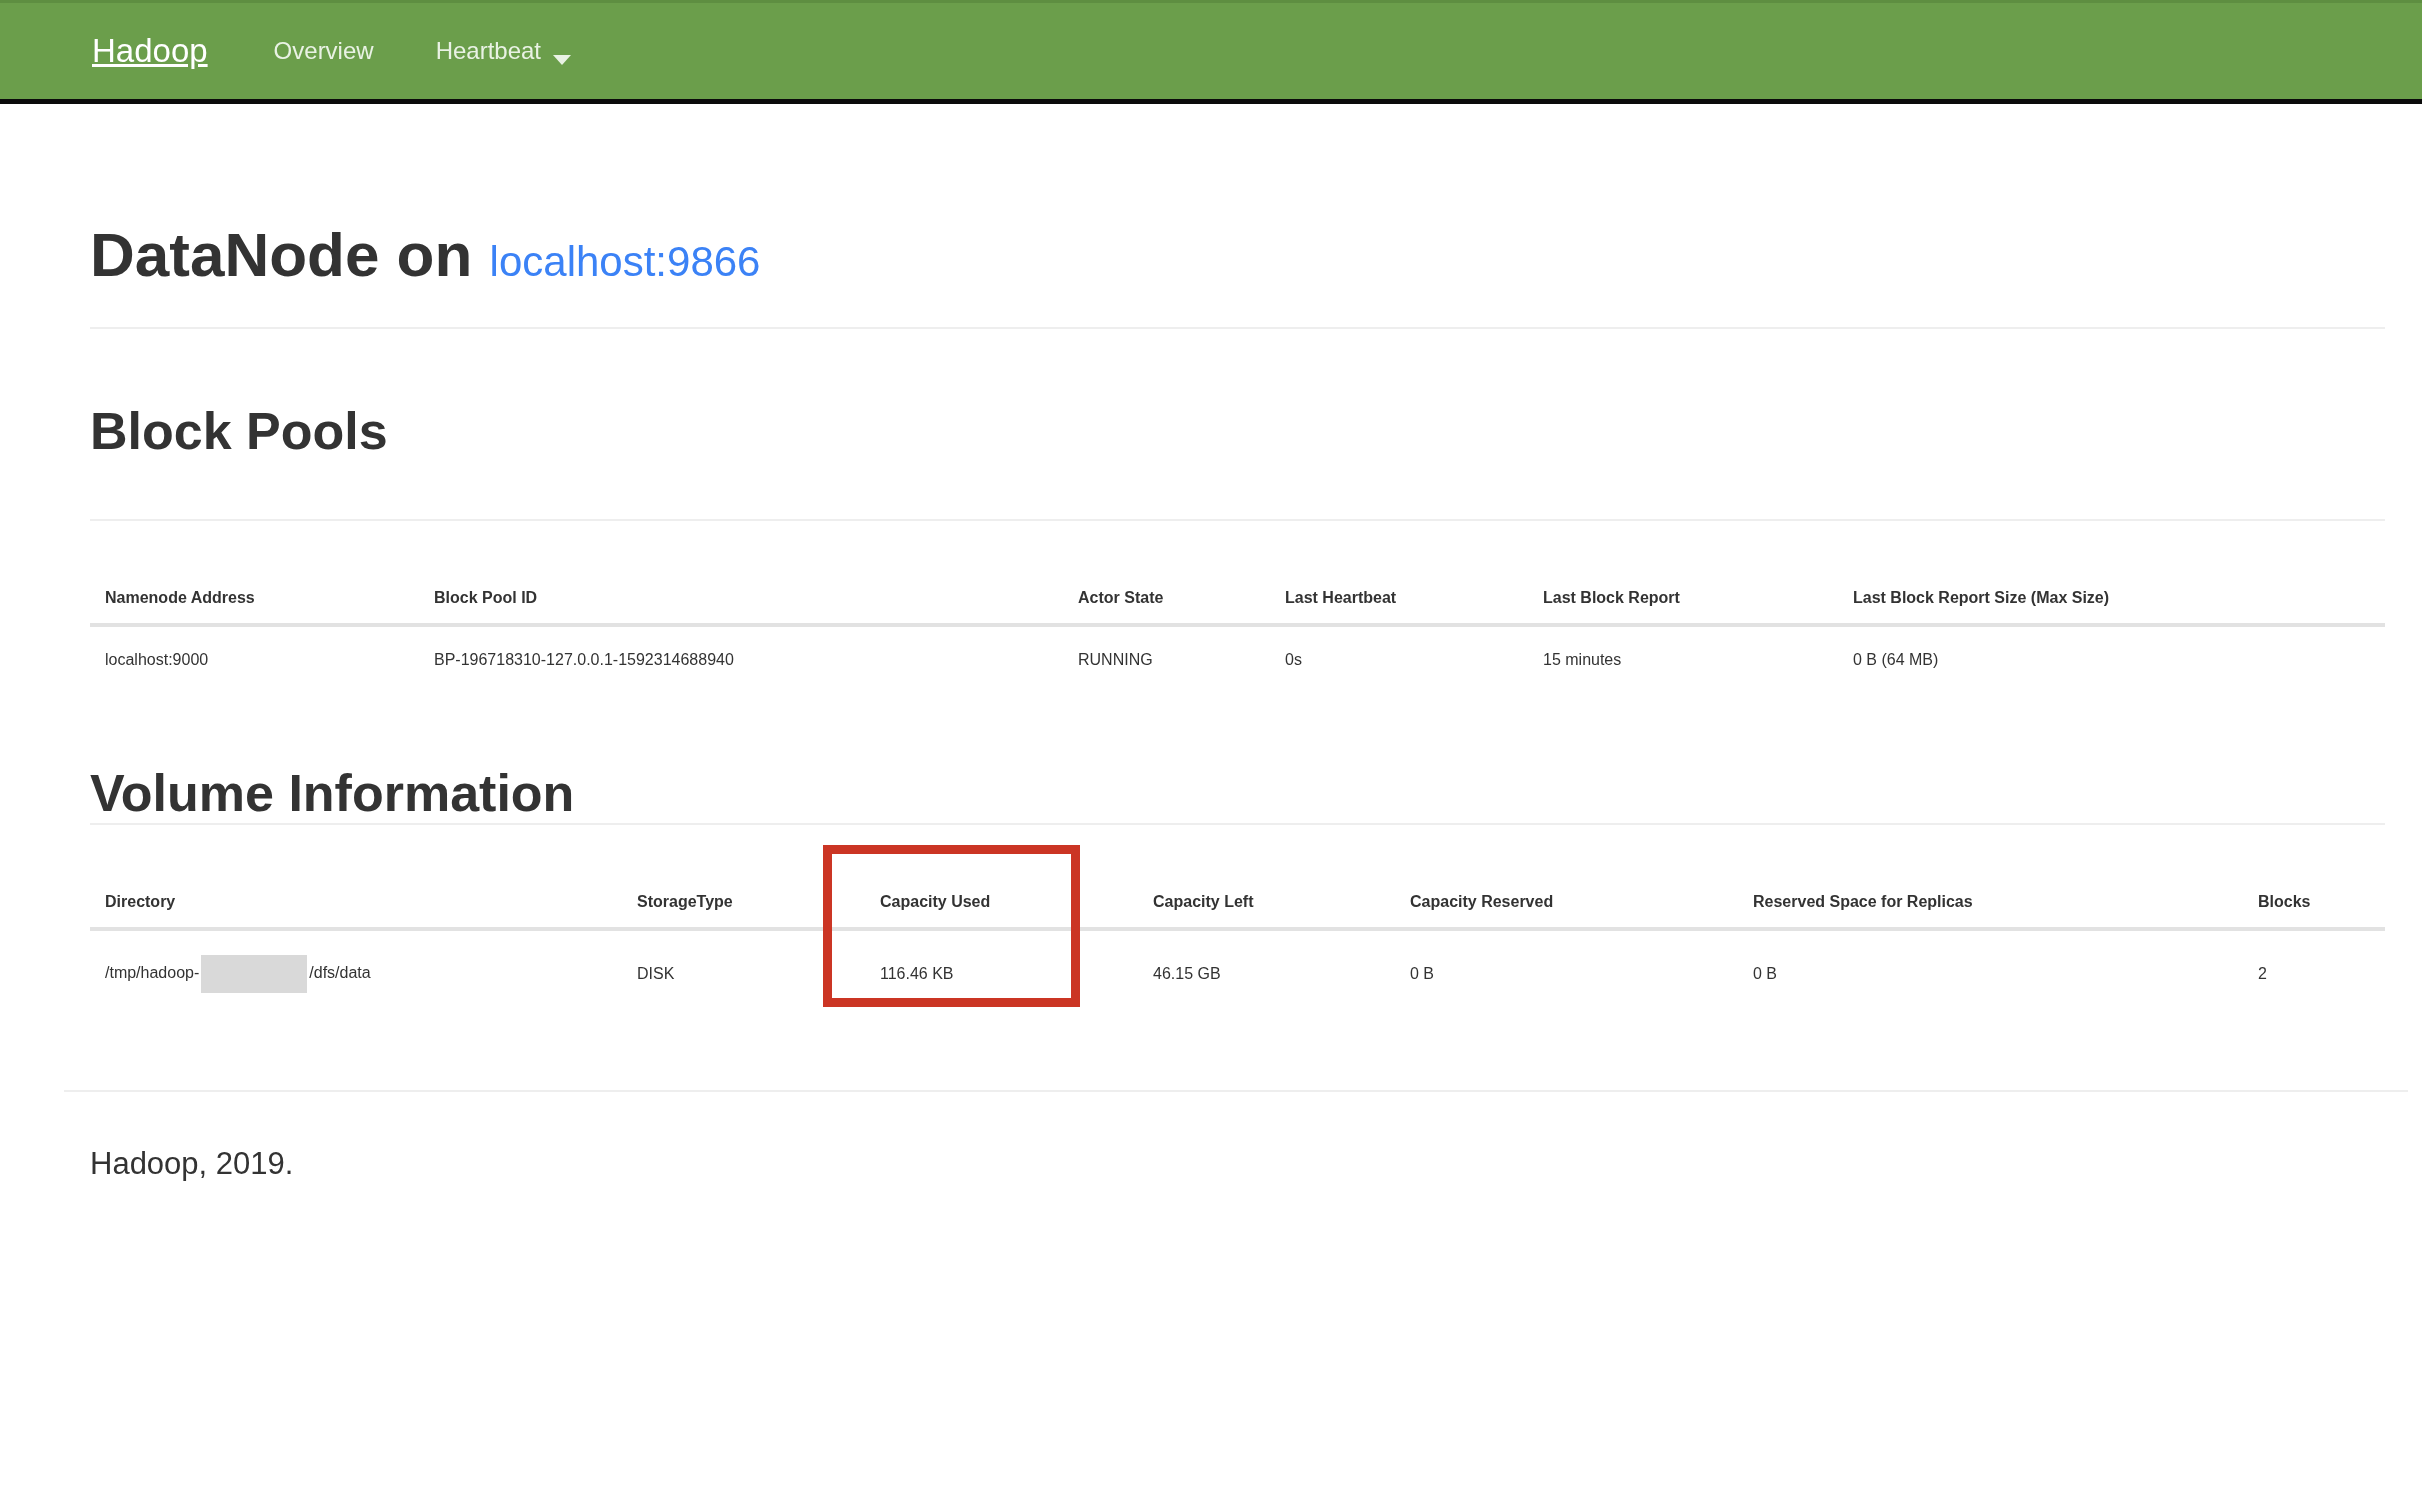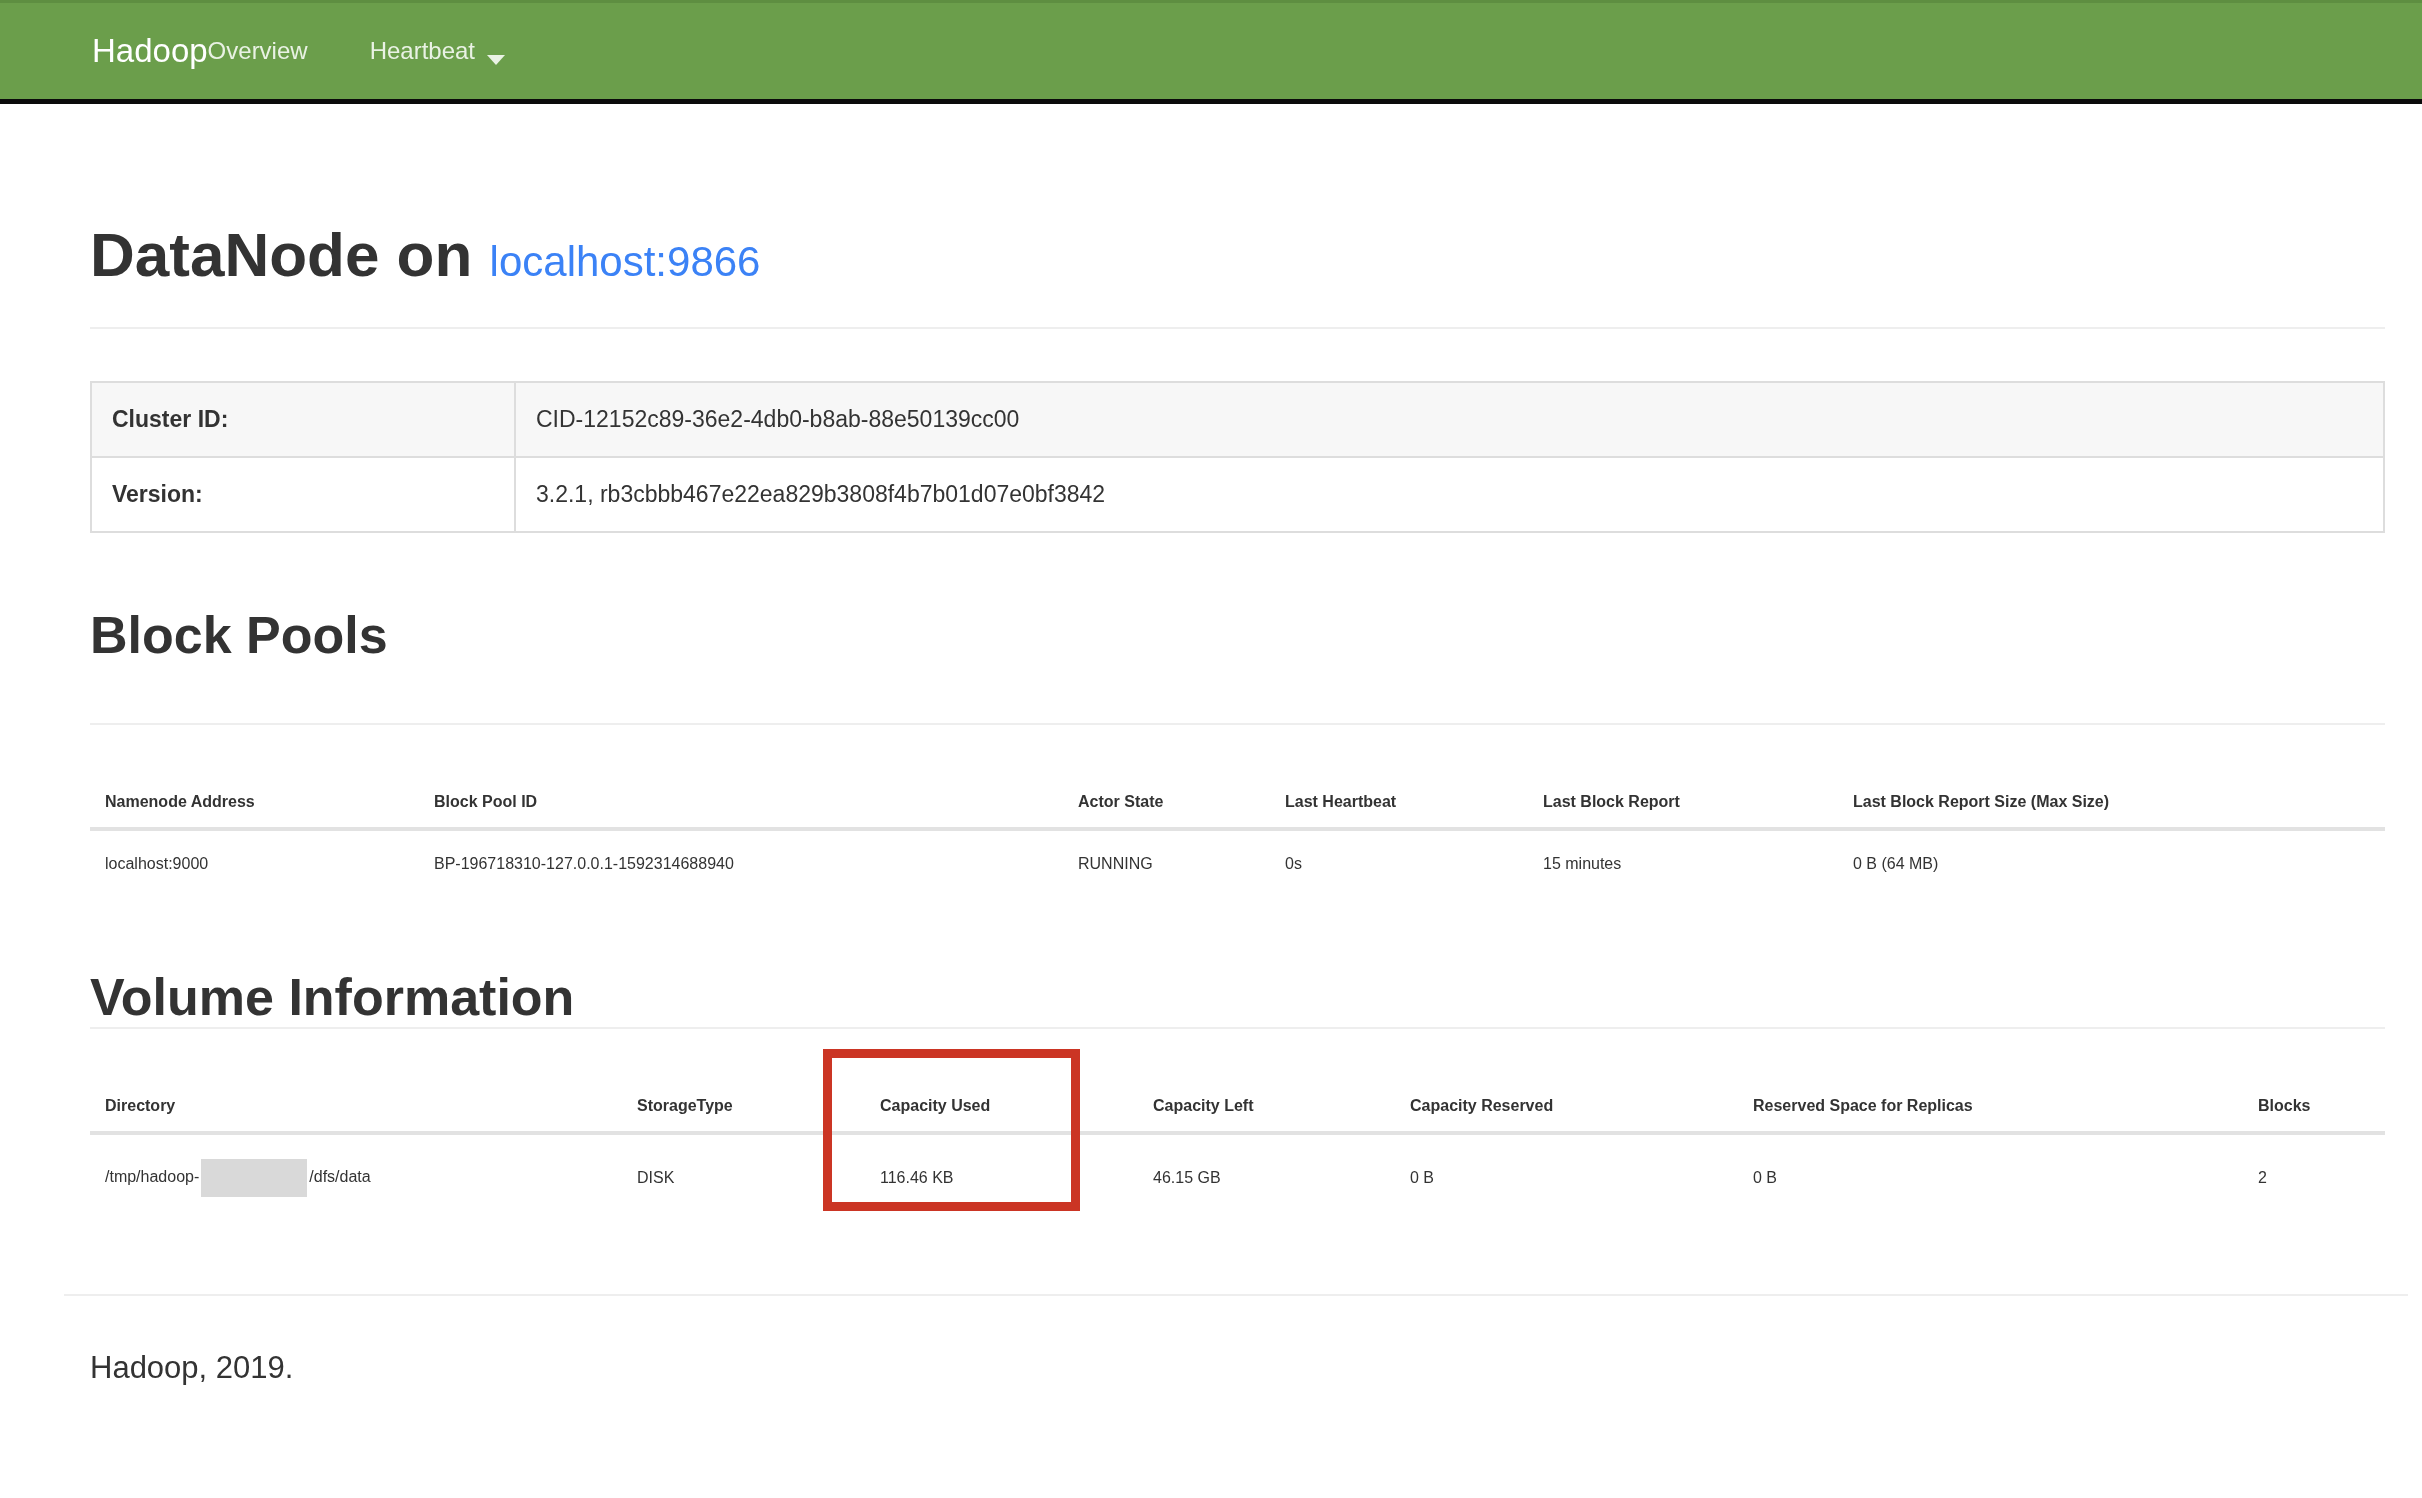--- a/index.html
+++ b/index.html
@@ -18,21 +18,23 @@
     border-top: 3px solid #5e8e41;
     border-bottom: 5px solid #0b0b0b;
     display: flex;
     align-items: center;
     padding-left: 92px;
   }
   .navbar-brand {
     color: #ffffff;
     font-size: 33px;
     font-weight: 400;
+    margin-right: 66px;
     cursor: pointer;
+    text-decoration: underline;
   }
   .nav-link {
     color: #e9f2e4;
     font-size: 24px;
     margin-right: 62px;
     cursor: pointer;
     display: flex;
     align-items: flex-end;
   }
   .caret {
@@ -165,32 +167,20 @@
   </span>
 </nav>
 
 <div class="container">
 
   <h1 class="page-title"><span>DataNode on</span>
     <span class="subtitle">localhost:9866</span>
   </h1>
   <hr class="page-header-rule">
 
-  <table class="info-table">
-    <tbody>
-      <tr class="striped">
-        <th>Cluster ID:</th>
-        <td>CID-12152c89-36e2-4db0-b8ab-88e50139cc00</td>
-      </tr>
-      <tr>
-        <th>Version:</th>
-        <td>3.2.1, rb3cbbb467e22ea829b3808f4b7b01d07e0bf3842</td>
-      </tr>
-    </tbody>
-  </table>
 
   <h2 class="section-title mt-block1">Block Pools</h2>
   <hr class="page-header-rule rule-gap1">
 
   <table class="data-table">
     <colgroup>
       <col style="width:329px">
         <col style="width:644px">
         <col style="width:207px">
       <col style="width:258px">

